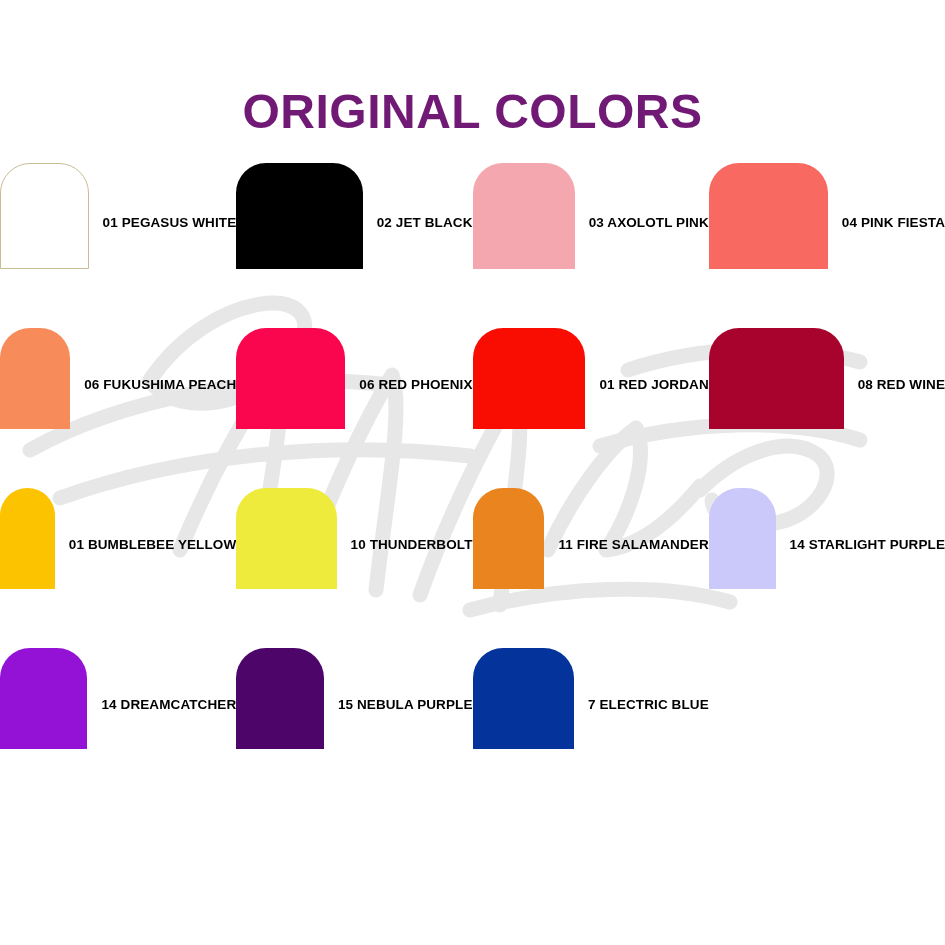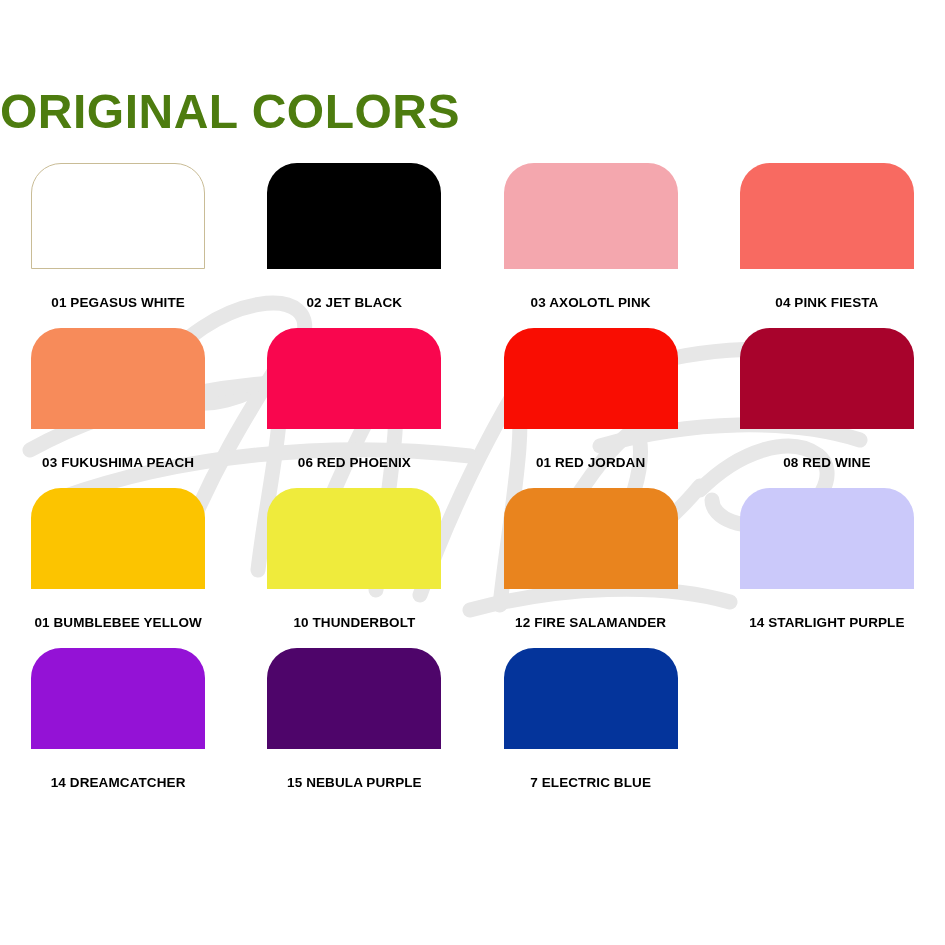--- a/index.html
+++ b/index.html
@@ -33,25 +33,26 @@
     pointer-events: none;
     z-index: 0;
   }
 
   
   .title {
     position: absolute;
     left: 0;
     top: 88px;
     width: 945px;
+    text-align: center;
     font-family: "Liberation Sans", sans-serif;
     font-weight: bold;
     font-size: 48px;
     letter-spacing: 0.5px;
-    color: #4d7c0f;
+    color: #701a75;
     z-index: 3;
     line-height: 1;
   }
 
   
   .grid {
     position: absolute;
     left: 0;
     top: 163px;
     width: 945px;
@@ -62,21 +63,21 @@
     display: flex;
     width: 945px;
     height: 160px;
     align-items: flex-start;
   }
   .row.row-1 { height: 165px; }
 
   .cell {
     width: 236.25px;
     display: flex;
-    flex-direction: column;
+    flex-direction: row;
     align-items: center;
     gap: 14px;
   }
 
   .swatch {
     width: 174px;
     height: 106px;
     border-radius: 30px 30px 0 0;
     box-sizing: border-box;
   }
@@ -139,21 +140,21 @@
       </div>
       <div class="cell">
         <div class="swatch" style="background:#F86A61;"></div>
         <div class="label">04 PINK FIESTA</div>
       </div>
     </div>
 
     <div class="row row-2">
       <div class="cell">
         <div class="swatch" style="background:#F78B5A;"></div>
-        <div class="label">03 FUKUSHIMA PEACH</div>
+        <div class="label">06 FUKUSHIMA PEACH</div>
       </div>
       <div class="cell">
         <div class="swatch" style="background:#F9064E;"></div>
         <div class="label">06 RED PHOENIX</div>
       </div>
       <div class="cell">
         <div class="swatch" style="background:#F90D02;"></div>
         <div class="label">01 RED JORDAN</div>
       </div>
       <div class="cell">
@@ -166,21 +167,21 @@
       <div class="cell">
         <div class="swatch" style="background:#FCC400;"></div>
         <div class="label">01 BUMBLEBEE YELLOW</div>
       </div>
       <div class="cell">
         <div class="swatch" style="background:#EFEB3C;"></div>
         <div class="label">10 THUNDERBOLT</div>
       </div>
       <div class="cell">
         <div class="swatch" style="background:#E9841E;"></div>
-        <div class="label">12 FIRE SALAMANDER</div>
+        <div class="label">11 FIRE SALAMANDER</div>
       </div>
       <div class="cell">
         <div class="swatch" style="background:#CBC9FA;"></div>
         <div class="label">14 STARLIGHT PURPLE</div>
       </div>
     </div>
 
     <div class="row row-4">
       <div class="cell">
         <div class="swatch" style="background:#9412D6;"></div>

